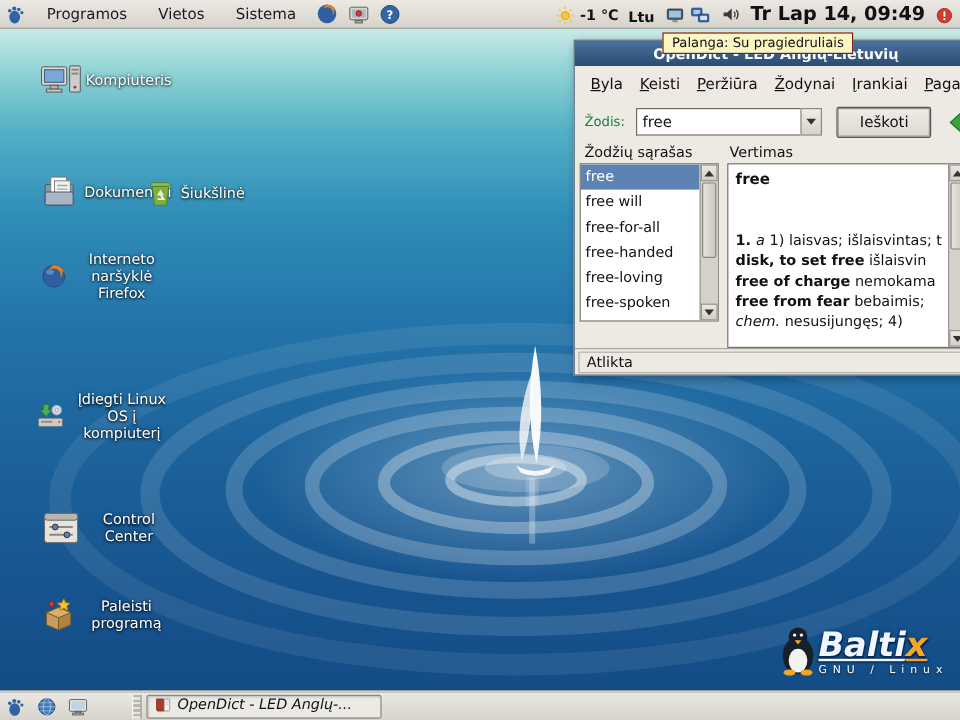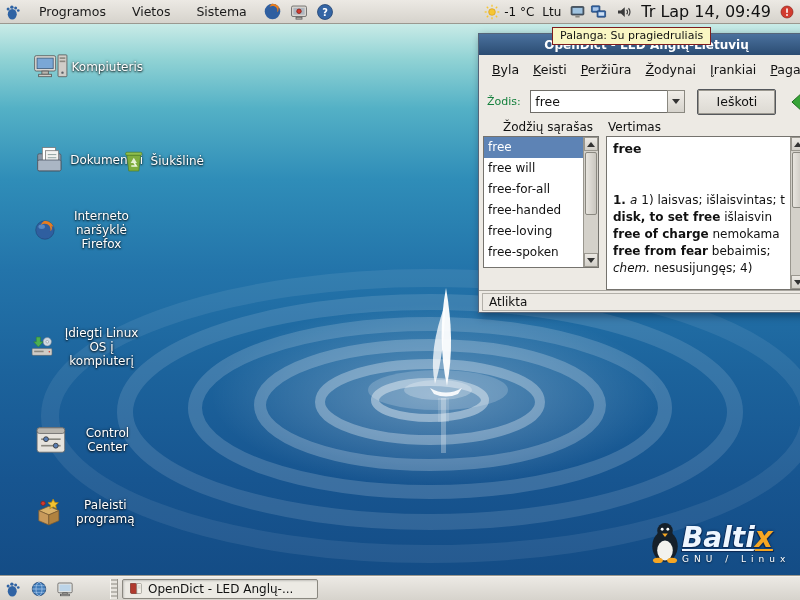--- a/index.html
+++ b/index.html
@@ -26,31 +26,31 @@
   .dicon .lbl{color:#fff;font-size:12px;line-height:14px;text-align:center;
     text-shadow:0 1px 2px rgba(0,0,0,.85),0 0 3px rgba(0,0,0,.6);}
 
   
   .panel{position:absolute;left:0;width:800px;height:24px;z-index:40;
     background:linear-gradient(180deg,#ece9e4,#d6d3cc);display:flex;align-items:center;}
   .panel.top{top:0;border-bottom:1px solid #9b988f;}
   .panel.bottom{top:576px;border-top:1px solid #f5f3ef;box-shadow:0 -1px 0 #9b988f;}
   .pmenu{font-size:12.5px;color:#1a1a1a;padding:0 13px;height:24px;display:flex;align-items:center;cursor:default;}
   .picon{width:20px;height:20px;margin:0 3px;display:flex;align-items:center;justify-content:center;}
-  .panel-right{margin-left:auto;display:flex;align-items:center;gap:8px;padding-right:5px;}
+  .panel-right{margin-left:auto;display:flex;align-items:flex-end;gap:8px;padding-right:5px;font-weight:bold;}
   .ptext{font-size:12px;color:#111;}
   .weather{display:flex;align-items:center;gap:4px;}
   .tray{display:flex;align-items:center;gap:4px;}
   .clock{font-size:16px;color:#111;white-space:nowrap;}
 
   .applet-handle{width:8px;height:20px;margin-left:32px;border-left:1px solid #f7f5f1;border-right:1px solid #96938c;
     background:repeating-linear-gradient(180deg,#b9b6af 0 2px,#e7e4de 2px 4px);}
-  .taskbtn{margin-left:4px;width:196px;height:20px;display:flex;align-items:center;gap:5px;padding:0 5px;
+  .taskbtn{margin-left:4px;width:196px;height:20px;display:flex;gap:5px;padding:0 5px;
     background:#eceae4;border:1px solid #8a8880;border-radius:2px;box-shadow:inset 1px 1px 2px rgba(0,0,0,.18);
-    font-size:12px;color:#111;white-space:nowrap;overflow:hidden;}
+    font-size:12px;color:#111;white-space:nowrap;overflow:hidden;font-style:italic;}
   .taskbtn span{overflow:hidden;text-overflow:ellipsis;}
 
   
   .tooltip{position:absolute;left:508px;top:27px;z-index:60;background:#f9f6c3;border:1px solid #7f1d1d;
     padding:1px 7px 2px;font-size:11px;color:#111;white-space:nowrap;margin-left:44px;}
 
   
   .window{position:absolute;left:478px;top:33px;width:337px;height:280px;z-index:10;
     background:#edeae4;border:1px solid #55657a;box-shadow:2px 3px 8px rgba(0,10,30,.4);}
   .titlebar{position:absolute;left:0;top:0;right:0;height:21px;
@@ -68,21 +68,21 @@
     border:1px solid #8a8880;display:flex;align-items:center;justify-content:center;}
   .tri-down{width:0;height:0;border-left:4px solid transparent;border-right:4px solid transparent;border-top:5px solid #333;}
   .tri-up{width:0;height:0;border-left:4px solid transparent;border-right:4px solid transparent;border-bottom:5px solid #333;}
   .searchbtn{margin-left:12px;width:80px;height:26px;font-size:12.5px;font-family:inherit;color:#111;
     background:linear-gradient(180deg,#efece7,#dcd9d2);border:1px solid #55585c;border-radius:2px;
     box-shadow:0 0 0 1px #9a978f inset;}
   .backarrow{margin-left:12px;}
 
   .paneswrap{position:absolute;left:0;top:86px;right:0;bottom:22px;}
   .pane-label{position:absolute;top:0;font-size:12px;color:#111;}
-  .pl-left{left:24px;}
+  .pl-left{left:8px;}
   .pl-right{left:129px;}
 
   .listbox{position:absolute;left:4px;top:16px;width:116px;height:132px;background:#fff;
     border:1px solid #75736e;display:flex;}
   .rows{flex:1;overflow:hidden;}
   .lrow{height:21px;line-height:21px;font-size:12px;color:#111;padding-left:4px;white-space:nowrap;cursor:default;}
   .lrow.sel{background:#5d83b5;color:#fff;}
 
   .vscroll{width:15px;background:#d4d1ca;border-left:1px solid #9a978f;display:flex;flex-direction:column;}
   .step{height:14px;display:flex;align-items:center;justify-content:center;

